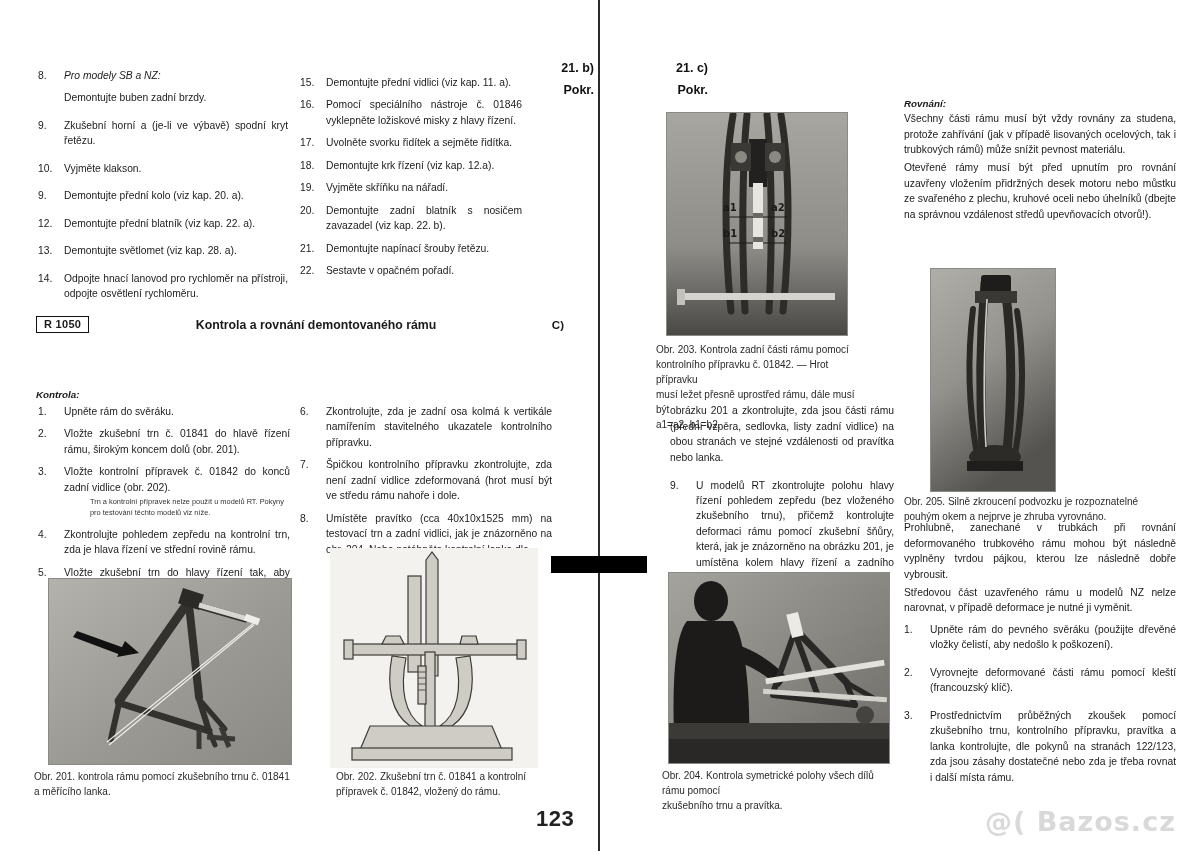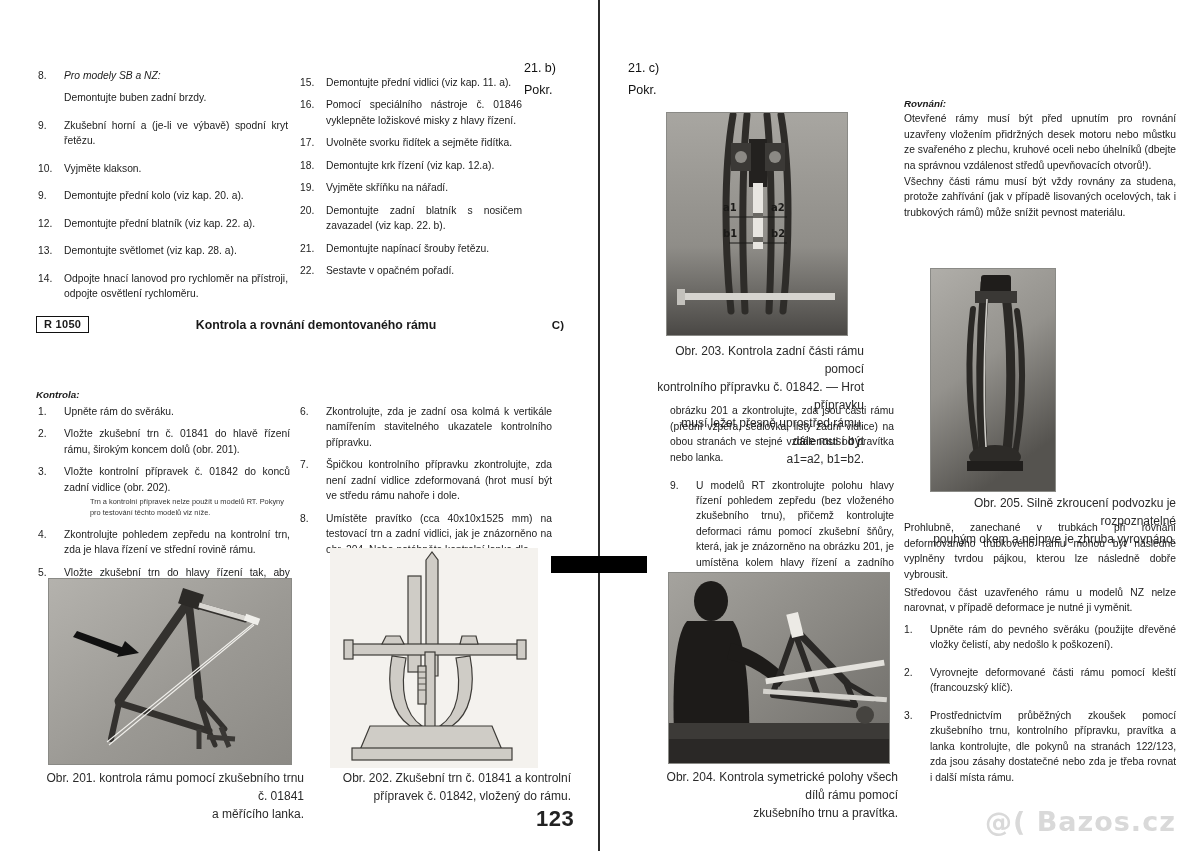--- a/index.html
+++ b/index.html
@@ -30,21 +30,21 @@
 
   .pageno{
     position:absolute;font-size:22px;font-weight:600;color:#222;
     letter-spacing:.5px;
   }
   .pageno.left{left:536px;top:806px;}
 
   
   .col{position:absolute;}
   .hdr{
-    font-size:12.5px;font-weight:400;color:#111;line-height:1.75;
+    font-size:12.5px;font-weight:700;color:#111;line-height:1.75;text-align:right;
   }
   .li{
     display:flex;gap:6px;font-size:10.3px;line-height:1.5;
     color:#1b1b1b;margin-bottom:7px;
   }
   .li .num{flex:0 0 20px;text-align:left;}
   .li .txt{flex:1;text-align:justify;}
   .li .txt.ital{font-style:italic;}
   .note{
     font-size:7.4px;line-height:1.45;color:#333;
@@ -74,22 +74,22 @@
 
   
   .fig{position:absolute;}
   .fig .frame{
     width:100%;height:100%;
     background:#9a9a96;
     border:1px solid #8a8a86;
     position:relative;overflow:hidden;
   }
   .cap{
-    position:absolute;font-size:12px;line-height:1.5;
-    text-align:right;color:#2a2a2a;
+    position:absolute;font-size:10px;line-height:1.5;
+    text-align:left;color:#2a2a2a;
   }
 
   
   .grain{
     position:absolute;inset:0;
     background:
       repeating-linear-gradient(37deg, rgba(255,255,255,.07) 0 2px, rgba(0,0,0,.07) 2px 4px),
       repeating-linear-gradient(117deg, rgba(255,255,255,.05) 0 3px, rgba(0,0,0,.05) 3px 6px);
     opacity:.85;
   }
@@ -327,22 +327,22 @@
 
   <div class="page page-right">
 
     <div class="col hdr" style="left:28px;top:58px;width:80px;">
       <div>21. c)</div>
       <div>Pokr.</div>
     </div>
 
     <div class="col" style="left:304px;top:98px;width:272px;">
       <div style="font-size:9.8px;font-style:italic;font-weight:600;margin-bottom:2px;">Rovnání:</div>
+      <div style="font-size:10.3px;line-height:1.52;text-align:justify;">Všechny části rámu musí být vždy rovnány za studena, protože zahřívání (jak v případě lisovaných ocelových, tak i trubkových rámů) může snížit pevnost materiálu.</div>
       <div style="font-size:10.3px;line-height:1.52;text-align:justify;margin-top:2px;">Otevřené rámy musí být před upnutím pro rovnání uzavřeny vložením přidržných desek motoru nebo můstku ze svařeného z plechu, kruhové oceli nebo úhelníků (dbejte na správnou vzdálenost středů upevňovacích otvorů!).</div>
-      <div style="font-size:10.3px;line-height:1.52;text-align:justify;">Všechny části rámu musí být vždy rovnány za studena, protože zahřívání (jak v případě lisovaných ocelových, tak i trubkových rámů) může snížit pevnost materiálu.</div>
     </div>
 
     <div class="fig" style="left:66px;top:112px;width:180px;height:222px;">
       <div class="frame">
         <div class="grain"></div>
         <svg viewBox="0 0 180 222" width="180" height="222" style="position:absolute;inset:0;">
           <defs>
             <linearGradient id="bgB" x1="0" y1="0" x2="0" y2="1">
               <stop offset="0%" stop-color="#a8a6a1"></stop>
               <stop offset="60%" stop-color="#8f8d88"></stop>

